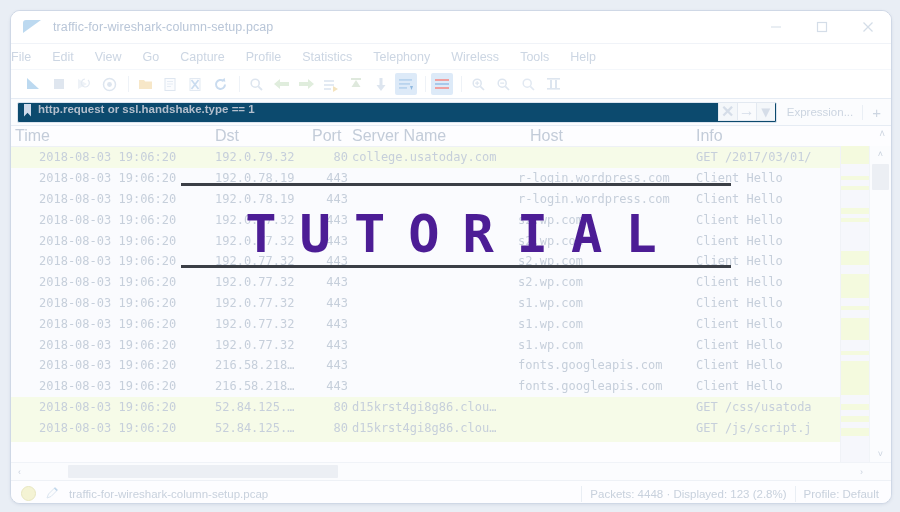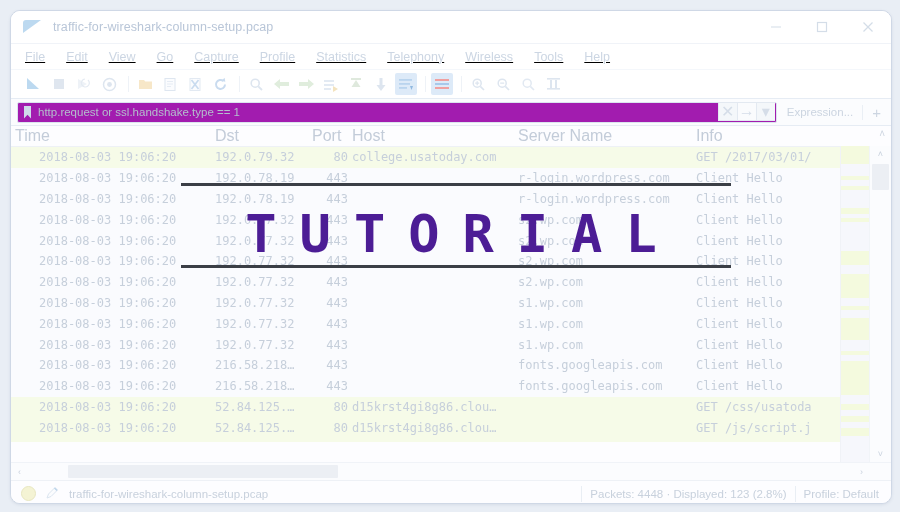--- a/index.html
+++ b/index.html
@@ -39,21 +39,21 @@
   .winbtns{position:absolute;right:0;top:0;height:32px;display:flex;align-items:center;}
   .winbtn{
     width:46px;height:32px;display:flex;align-items:center;justify-content:center;
     color:#d4dde8;font-size:13px;
   }
   .winbtn svg{display:block;}
 
   
   .menubar{
     height:25px;display:flex;align-items:center;background:#ffffff;
-    padding-left:14px;border-bottom:1px solid #f4f7fb;text-decoration:underline;
+    border-bottom:1px solid #f4f7fb;
   }
   .menu-item{
     font-size:12.5px;color:#ccd6e3;margin-right:21px;white-space:nowrap;
   }
 
   
   .toolbar{
     height:28px;display:flex;align-items:center;background:#ffffff;
     padding-left:12px;border-bottom:1px solid #e6ecf4;
   }
@@ -65,23 +65,23 @@
   .tb.sel{background:#ddeaf8;}
   .tb svg{display:block;}
   .tbsep{width:1px;height:16px;background:#eef2f7;margin:0 5px;flex:0 0 auto;}
 
   
   .filterbar{
     height:26px;background:#fbfcfe;display:flex;align-items:center;
     padding:0 6px;border-bottom:1px solid #e6ecf4;
   }
   .filter-input{
-    flex:1 1 auto;height:19px;display:flex;align-items:center;
-    background:#a21caf;border:1px solid #dbe4ef;border-radius:2px;
-    padding:0 2px;position:relative;min-width:0;
+    flex:1 1 auto;height:19px;display:flex;align-items:flex-start;
+    background:#0c4a6e;border:1px solid #dbe4ef;border-radius:2px;
+    padding:0 2px;position:relative;min-width:0;font-weight:bold;
   }
   .bookmark-ic{width:12px;height:15px;flex:0 0 auto;margin:0 4px 0 2px;position:relative;}
   .bookmark-ic:before{
     content:"";position:absolute;left:2px;top:1px;width:7px;height:13px;
     background:#cfdaea;clip-path:polygon(0 0,100% 0,100% 100%,50% 72%,0 100%);
   }
   .filter-text{
     font-size:11.5px;color:#b4bfcd;white-space:nowrap;overflow:hidden;
     font-family:"Liberation Sans", sans-serif;
   }
@@ -381,22 +381,22 @@
       <span class="vsep"></span>
       <span class="plus">+</span>
     </div>
 
     <div class="list-area">
 
       <div class="colheader">
         <span class="ch" style="width:200px;padding-left:4px;">Time</span>
         <span class="ch" style="width:97px;">Dst</span>
         <span class="ch" style="width:40px;">Port</span>
+        <span class="ch" style="width:178px;">Server Name</span>
         <span class="ch" style="width:166px;">Host</span>
-        <span class="ch" style="width:178px;">Server Name</span>
         <span class="ch" style="width:150px;">Info</span>
         <span class="ch-sort">˄</span>
       </div>
 
       <div class="rows" id="rows">
           <div class="row hl">
             <span class="cell c-time">2018-08-03 19:06:20</span>
             <span class="cell c-dst">192.0.79.32</span>
             <span class="cell c-port">80</span>
             <span class="cell c-host">college.usatoday.com</span>

